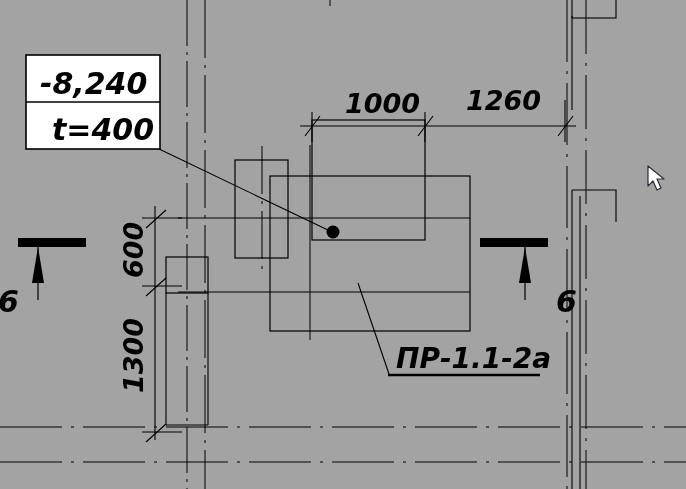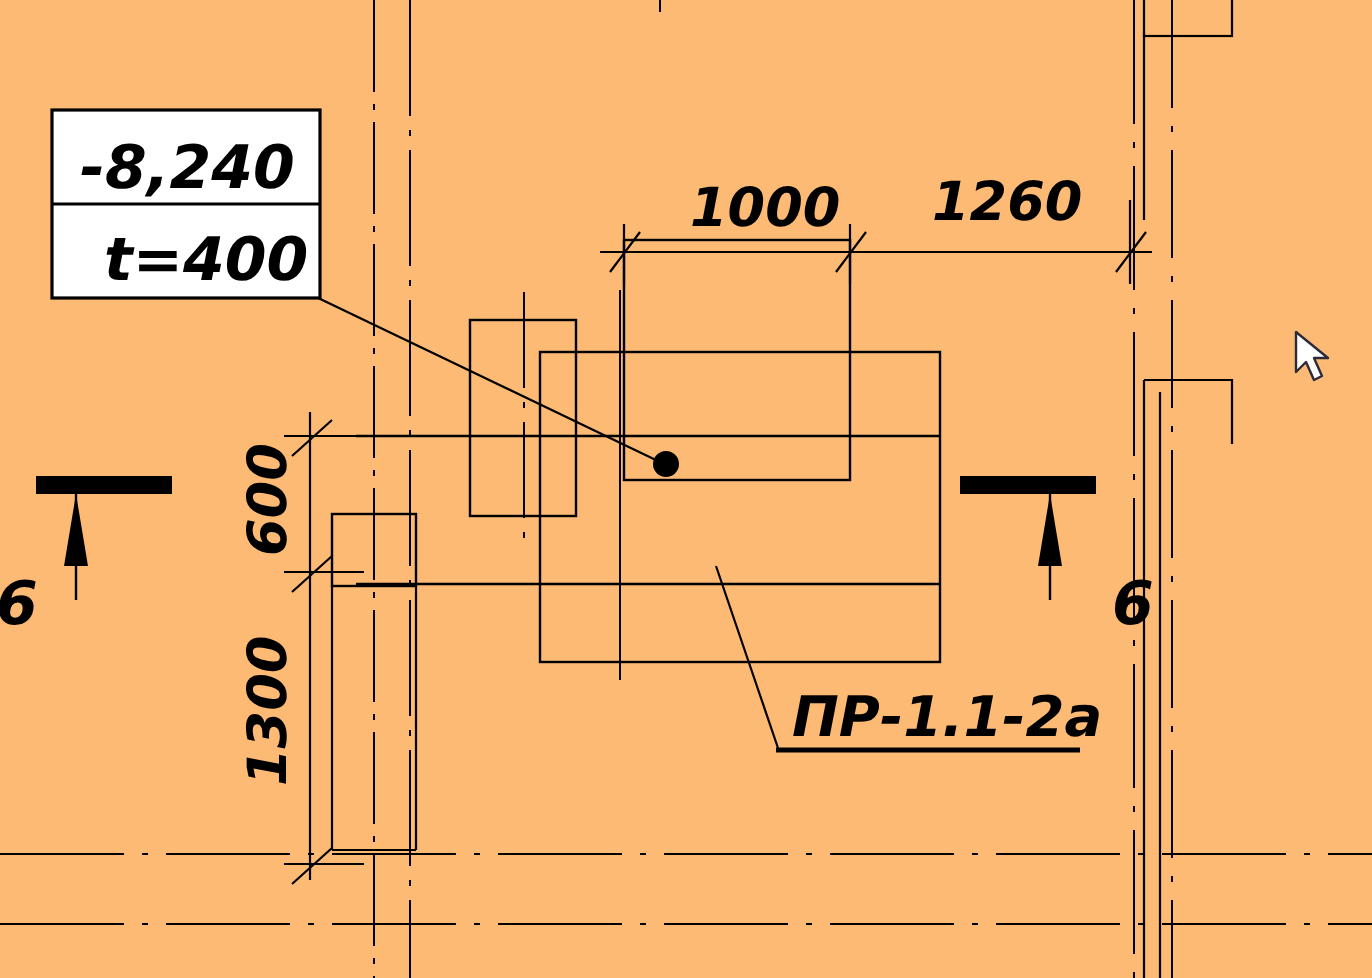--- a/index.html
+++ b/index.html
@@ -7,21 +7,21 @@
     padding: 0;
     background: #ffffff;
   }
   body {
     font-family: "Liberation Sans", sans-serif;
   }
   #canvas-root {
     position: relative;
     width: 686px;
     height: 489px;
-    background: #fdba74;
+    background: #a3a3a3;
     overflow: hidden;
   }
   #drawing-svg {
     position: absolute;
     left: 0;
     top: 0;
     width: 686px;
     height: 489px;
   }
   .cad-text {

